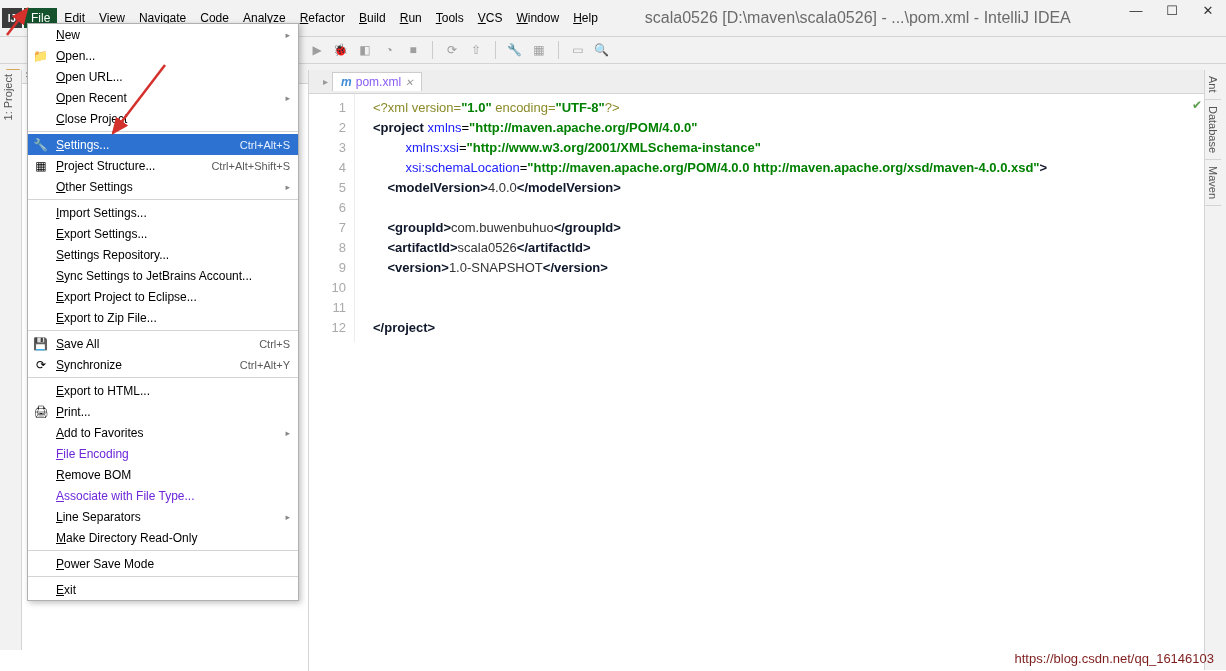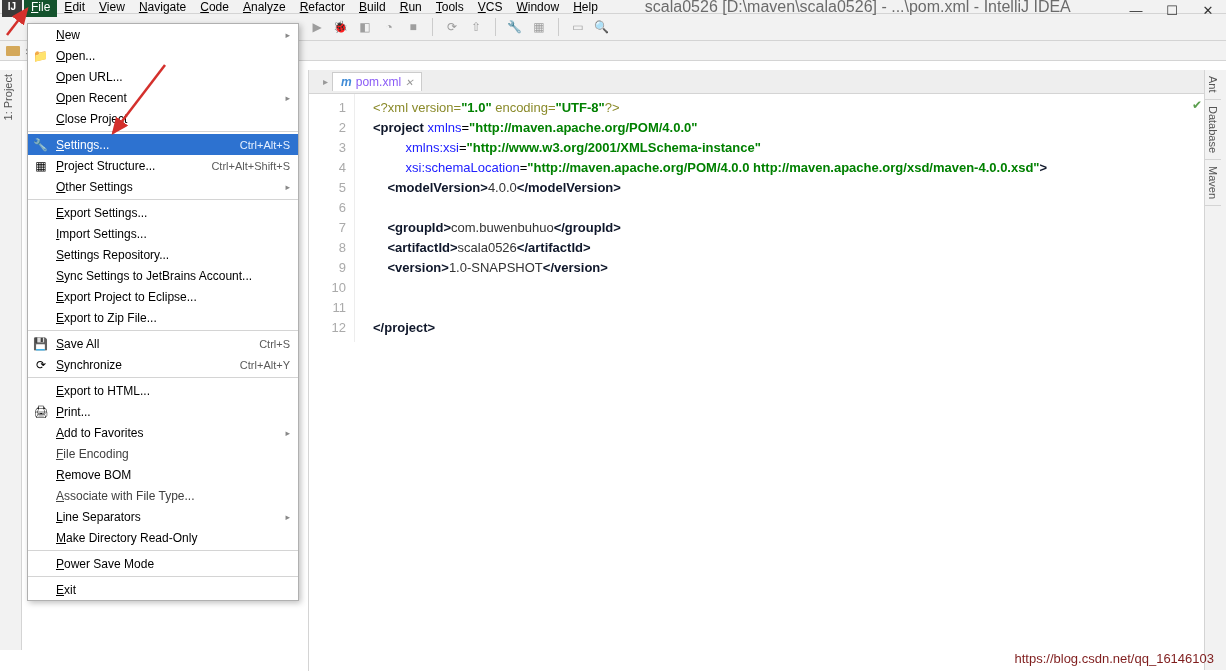--- a/index.html
+++ b/index.html
@@ -1,37 +1,37 @@
 <!DOCTYPE html>
 <html><head>
   <meta charset="utf-8">
   <style>
     * { margin:0; padding:0; box-sizing:border-box; font-family:"Segoe UI",Tahoma,sans-serif; }
     body { width:1226px; height:671px; background:#fff; overflow:hidden; position:relative; font-size:12px; }
-    .menubar { height:14px; background:#f2f2f2; display:flex; align-items:center; border-bottom:1px solid #d4d4d4; position:relative; }
+    .menubar { height:37px; background:#f2f2f2; display:flex; align-items:center; border-bottom:1px solid #d4d4d4; position:relative; }
     .logo { width:20px; height:20px; background:#3a3a3a; margin:0 2px 0 2px; display:flex; align-items:center; justify-content:center; color:#fff; font-size:10px; font-weight:bold; }
     .menu-item { padding:3px 7px; cursor:default; }
     .menu-item.active { background:#14532d; color:#fff; }
     .menu-item .u { text-decoration:underline; }
     .title-path { margin-left:40px; color:#6b6b6b; font-size:16px; }
     .win-controls { position:absolute; right:0; top:0; display:flex; }
     .win-btn { width:36px; height:21px; display:flex; align-items:center; justify-content:center; font-size:13px; color:#333; }
     .toolbar { height:27px; background:#f2f2f2; border-bottom:1px solid #d4d4d4; display:flex; align-items:center; padding-left:308px; gap:6px; }
     .tbicon { width:18px; height:18px; color:#9e9e9e; display:flex; align-items:center; justify-content:center; font-size:12px; }
     .tbsep { width:1px; height:18px; background:#ccc; margin:0 4px; }
     .breadcrumb-bar { height:20px; background:#f2f2f2; border-bottom:1px solid #d4d4d4; display:flex; align-items:center; padding-left:6px; gap:6px; }
     .folder-icon { width:14px; height:10px; background:#d4a85a; border-radius:1px; }
     .left-gutter { position:absolute; left:0; top:70px; width:22px; height:580px; background:#f2f2f2; border-right:1px solid #d4d4d4; }
     .gutter-tab { writing-mode:vertical-rl; transform:rotate(180deg); font-size:11px; color:#555; padding:4px 2px; text-align:center; }
     .right-gutter { position:absolute; right:0; top:70px; width:22px; height:600px; background:#f2f2f2; border-left:1px solid #d4d4d4; }
     .rg-item { writing-mode:vertical-rl; font-size:11px; color:#555; padding:6px 2px; border-bottom:1px solid #d4d4d4; }
     .file-menu { position:absolute; left:27px; top:23px; width:272px; background:#fff; border:1px solid #b0b0b0; box-shadow:2px 2px 6px rgba(0,0,0,.25); z-index:100; }
     .fm-item { padding:3px 8px 3px 28px; display:flex; justify-content:space-between; align-items:center; position:relative; height:21px; cursor:default; }
     .fm-item.selected { background:#2d72d0; color:#fff; }
-    .fm-item.disabled { color:#404040; }
+    .fm-item.disabled { color:#6d28d9; }
     .fm-sep { height:1px; background:#d4d4d4; margin:2px 0; }
     .fm-shortcut { font-size:11px; color:#5a5a5a; }
     .fm-item.selected .fm-shortcut { color:#e6f0ff; }
     .fm-icon { position:absolute; left:6px; width:14px; height:14px; display:flex; align-items:center; justify-content:center; }
     .fm-arrow { font-size:9px; color:#888; }
     .editor-area { position:absolute; left:308px; right:22px; top:70px; bottom:0; border-left:1px solid #d4d4d4; }
     .editor-tabs { height:24px; border-bottom:1px solid #d4d4d4; display:flex; align-items:center; padding-left:14px; gap:4px; background:#eee; }
     .ed-tab { background:#fff; border:1px solid #ccc; border-bottom:none; padding:2px 8px; display:flex; align-items:center; gap:4px; font-size:12px; color:#2d5db0; font-style:italic; }
     .ed-tab .tab-name { font-style:normal; color:#8b5cf6; }
     .ed-tab .x { color:#999; font-size:10px; }
@@ -138,24 +138,24 @@
       <span class="fm-icon">▦</span>
       <span><span style="text-decoration:underline">P</span>roject Structure...</span>
       <span class="fm-shortcut">Ctrl+Alt+Shift+S</span>
     </div>
     <div class="fm-item">
       <span><span style="text-decoration:underline">O</span>ther Settings</span>
       <span class="fm-arrow">▸</span>
     </div>
     <div class="fm-sep"></div>
     <div class="fm-item">
+      <span><span style="text-decoration:underline">I</span>mport Settings...</span>
+    </div>
+    <div class="fm-item">
       <span><span style="text-decoration:underline">E</span>xport Settings...</span>
-    </div>
-    <div class="fm-item">
-      <span><span style="text-decoration:underline">I</span>mport Settings...</span>
     </div>
     <div class="fm-item">
       <span><span style="text-decoration:underline">S</span>ettings Repository...</span>
     </div>
     <div class="fm-item">
       <span><span style="text-decoration:underline">S</span>ync Settings to JetBrains Account...</span>
     </div>
     <div class="fm-item">
       <span><span style="text-decoration:underline">E</span>xport Project to Eclipse...</span>
     </div>

